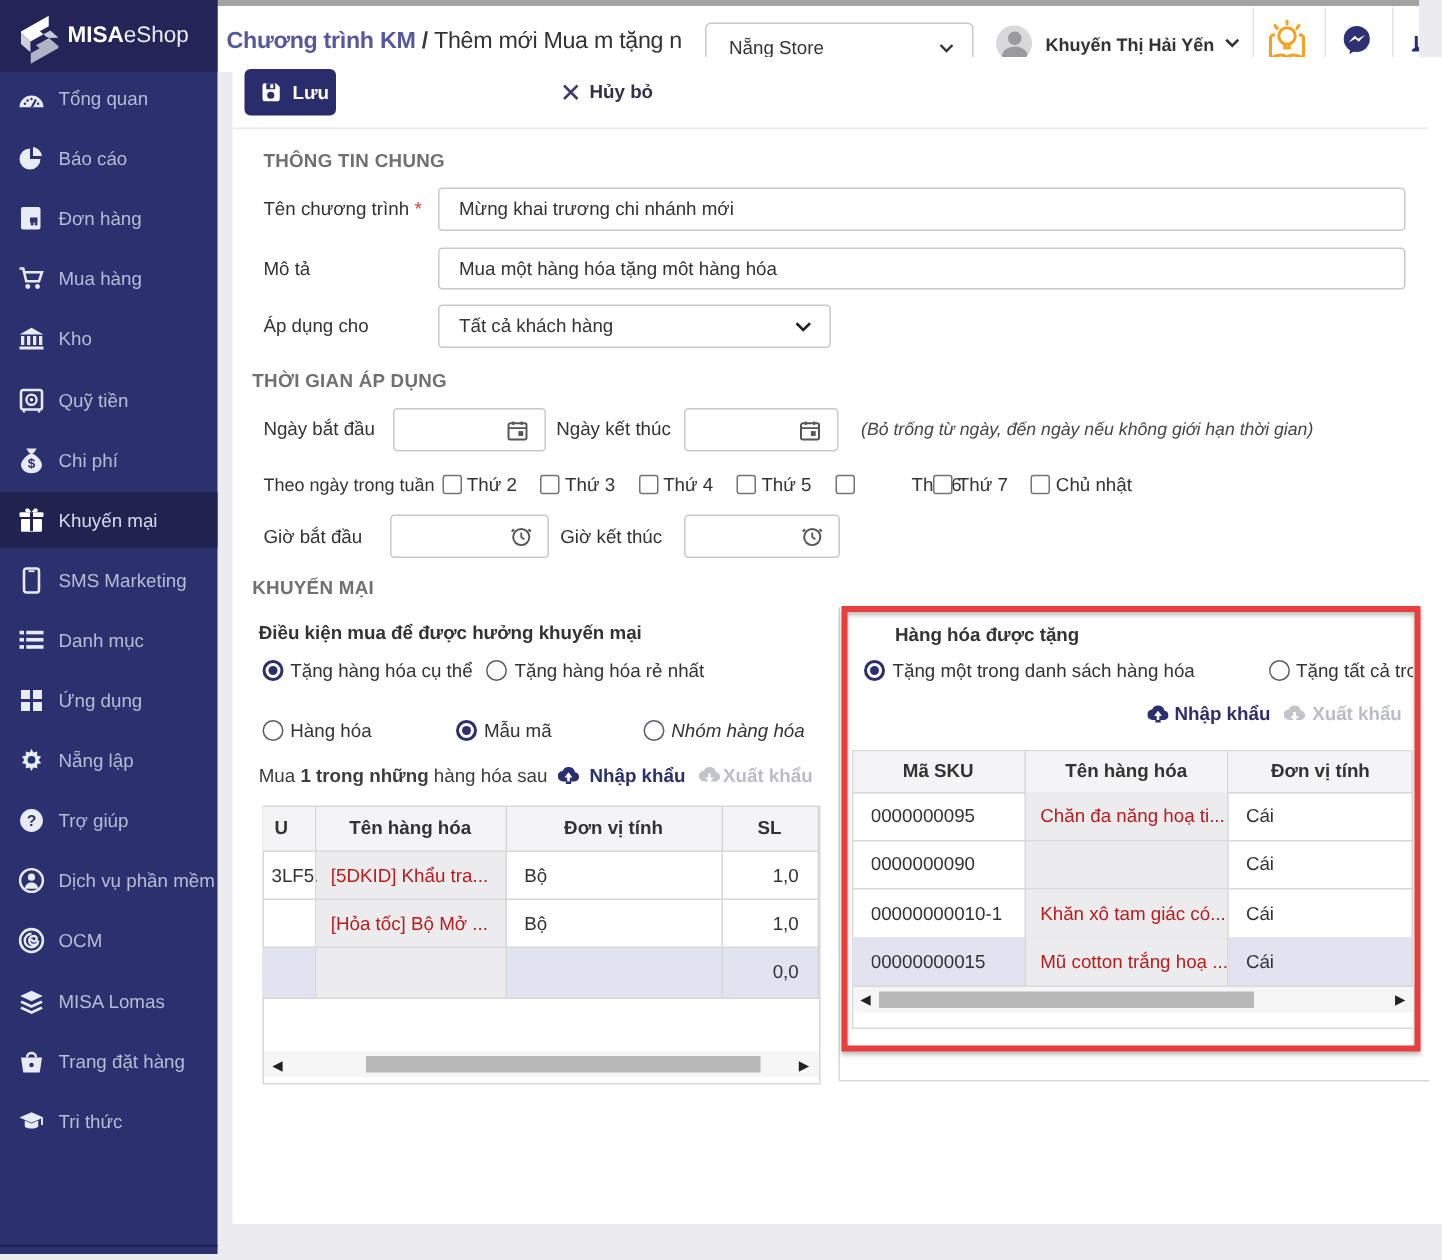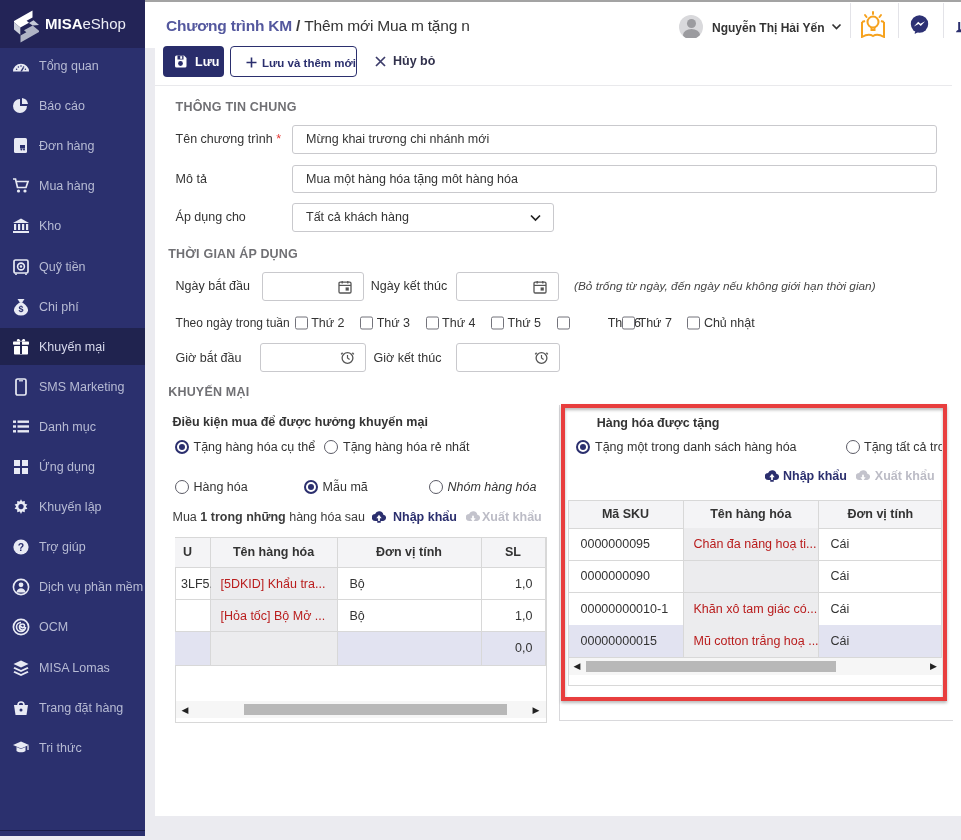--- a/index.html
+++ b/index.html
@@ -6,21 +6,21 @@
 html,body { width:961px; height:840px; overflow:hidden; background:#ebebf0;
   font-family:"Liberation Sans", sans-serif; font-size:12.5px; color:#333; }
 
 #sidebar { position:absolute; left:0; top:0; width:145px; height:836px; background:#2b306e; }
 #logoband { position:absolute; left:0; top:0; width:145px; height:48px; background:#232457; }
 .mitem { position:absolute; left:0; width:145px; height:40px; color:#b7bbd4; }
 .mitem .mic { position:absolute; left:12px; top:50%; transform:translateY(-50%); width:18px; height:18px; }
 .mitem .mtx { position:absolute; left:39px; top:50%; transform:translateY(-50%); white-space:nowrap; font-size:12.5px; }
 .mitem.active { background:#20234f; color:#d7d9ec; }
 
-#topbar { position:absolute; left:145px; top:0; width:816px; height:48px; background:#fff; border-top:2px solid #a3a3a3; }
+#topbar { position:absolute; left:130px; top:0; width:816px; height:48px; background:#fff; border-top:4px solid #a3a3a3; }
 .vdiv { position:absolute; top:1px; height:46px; width:1px; background:#e3e3e8; }
 
 #card { position:absolute; left:155px; top:38px; width:911px; height:778px; background:#fff; }
 .inp { position:absolute; border:1px solid #c9c9cd; border-radius:3px; background:#fff; }
 .inp .itx { position:absolute; left:13px; top:50%; transform:translateY(-50%); white-space:nowrap; }
 .lbl { position:absolute; transform:translateY(-50%); white-space:nowrap; }
 .sect { position:absolute; font-weight:bold; color:#707074; font-size:12.5px; letter-spacing:.2px; }
 .cbox { position:absolute; width:13px; height:13px; border:1.3px solid #73737b; border-radius:2px; background:#fff; transform:translateY(-50%); }
 .cblbl { position:absolute; transform:translateY(-50%); white-space:nowrap; }
 .radio { position:absolute; width:14px; height:14px; border-radius:50%; transform:translateY(-50%); }
@@ -38,25 +38,31 @@
 .sarrow { position:absolute; top:50%; transform:translateY(-50%); font-size:9px; color:#222; }
 </style>
 </head>
 <body>
 <div id="topbar">
   <div style="position:absolute;left:21px;top:15px;font-size:15.5px;letter-spacing:-0.2px;white-space:nowrap;">
     <span style="color:#54589e;font-weight:bold;">Chương trình KM</span>
     <span style="font-weight:bold;color:#3a3a3a;"> / </span>
     <span style="color:#333;">Thêm mới Mua m tặng n</span>
   </div>
+  <div style="position:absolute;left:340px;top:11px;width:179px;height:33px;border:1px solid #c9c9cd;border-radius:4px;">
+    <span style="position:absolute;left:15px;top:50%;transform:translateY(-50%);">Nẵng Store</span>
+    <svg style="position:absolute;right:12px;top:13px;" width="10" height="7" viewBox="0 0 10 7">
+        <path d="M1 1 L5 5 L9 1" stroke="#333" stroke-width="1.6" fill="none"></path>
+      </svg>
+  </div>
   <div style="position:absolute;left:534px;top:13px;width:24px;height:24px;border-radius:50%;background:#d9d9dc;overflow:hidden;">
     <div style="position:absolute;left:7.5px;top:4px;width:9px;height:9px;border-radius:50%;background:#9b9b9f;"></div>
     <div style="position:absolute;left:3.5px;top:14px;width:17px;height:12px;border-radius:50%;background:#9b9b9f;"></div>
   </div>
-  <div style="position:absolute;left:567px;top:19px;font-weight:bold;font-size:12px;white-space:nowrap;">Nguyễn Thị Hải Yến</div>
+  <div style="position:absolute;left:567px;top:19px;font-weight:bold;font-size:12px;white-space:nowrap;">Khuyến Thị Hải Yến</div>
   <svg style="position:absolute;left:686px;top:21px;" width="11" height="8" viewBox="0 0 11 8">
       <path d="M1.5 1.5 L5.5 5.5 L9.5 1.5" stroke="#333" stroke-width="1.7" fill="none"></path>
     </svg>
   <div class="vdiv" style="left:705px;"></div>
   <div class="vdiv" style="left:753px;"></div>
   <div class="vdiv" style="left:798px;"></div>
 
   <svg style="position:absolute;left:713px;top:8px;" width="30" height="32" viewBox="0 0 30 32">
     <g stroke="#f6a21e" fill="none" stroke-width="2">
       <path d="M4 12 L4 27 C9 24 12 24 15 26 C18 24 21 24 26 27 L26 12"></path>
@@ -190,21 +196,21 @@
           <rect x="2" y="10" width="6" height="6" fill="#e8eaf4"></rect>
           <rect x="10" y="10" width="6" height="6" fill="#e8eaf4"></rect>
         </svg>
         <span class="mtx">Ứng dụng</span>
       </div>
 <div class="mitem" style="top:487.1px;">
         <svg class="mic" width="18" height="18" viewBox="0 0 18 18">
           <path d="M9 1.2 L10.2 3.6 L12.8 3 L12.8 5.8 L15.4 6.4 L13.8 8.6 L15.4 10.8 L12.8 11.4 L12.8 14.2 L10.2 13.6 L9 16 L7.8 13.6 L5.2 14.2 L5.2 11.4 L2.6 10.8 L4.2 8.6 L2.6 6.4 L5.2 5.8 L5.2 3 L7.8 3.6 Z" fill="#e8eaf4"></path>
           <circle cx="9" cy="8.6" r="2.6" fill="#2b306e"></circle>
         </svg>
-        <span class="mtx">Khuyến lập</span>
+        <span class="mtx">Nẵng lập</span>
       </div>
 <div class="mitem" style="top:527.2px;">
         <svg class="mic" width="18" height="18" viewBox="0 0 18 18">
           <circle cx="9" cy="9" r="7.6" fill="#e8eaf4"></circle>
           <text x="9" y="12.6" font-size="10.5" font-weight="bold" fill="#2b306e" text-anchor="middle" font-family="Liberation Sans">?</text>
         </svg>
         <span class="mtx">Trợ giúp</span>
       </div>
 <div class="mitem" style="top:567.3px;">
         <svg class="mic" width="18" height="18" viewBox="0 0 18 18">
@@ -252,26 +258,20 @@
 <div id="card">
 
   <div style="position:absolute;left:8px;top:8px;width:61px;height:31px;background:#292d6b;border-radius:4px;color:#fff;font-weight:bold;">
     <svg style="position:absolute;left:11px;top:9px;" width="13" height="13" viewBox="0 0 13 13">
         <path d="M1 2 a1.5 1.5 0 0 1 1.5-1.5 L10 0.5 L12.5 3 L12.5 11 a1.5 1.5 0 0 1 -1.5 1.5 L2.5 12.5 a1.5 1.5 0 0 1 -1.5-1.5 Z" fill="#fff"></path>
         <rect x="3.5" y="0.5" width="6" height="4" fill="#292d6b"></rect>
         <rect x="6.2" y="1.2" width="2" height="2.6" fill="#fff"></rect>
         <circle cx="6.5" cy="8.5" r="2.4" fill="#292d6b"></circle>
       </svg>
     <span style="position:absolute;left:32px;top:9px;font-size:12.5px;">Lưu</span>
-  </div>
-  <div style="position:absolute;left:75px;top:8px;width:127px;height:31px;background:#fff;border:1px solid #2b2f6e;border-radius:4px;color:#2b2f6e;font-weight:bold;">
-    <svg style="position:absolute;left:15px;top:10px;" width="11" height="11" viewBox="0 0 11 11">
-        <path d="M5.5 0.5 L5.5 10.5 M0.5 5.5 L10.5 5.5" stroke="#2b2f6e" stroke-width="1.6"></path>
-      </svg>
-    <span style="position:absolute;left:31px;top:9.5px;font-size:11.5px;white-space:nowrap;">Lưu và thêm mới</span>
   </div>
   <div style="position:absolute;left:219px;top:16px;width:120px;color:#31314c;font-weight:bold;">
     <svg style="position:absolute;left:1px;top:2px;" width="11" height="11" viewBox="0 0 11 11">
         <path d="M1 1 L10 10 M10 1 L1 10" stroke="#3c3c6a" stroke-width="1.7"></path>
       </svg>
     <span style="position:absolute;left:19px;top:0;">Hủy bỏ</span>
   </div>
   <div style="position:absolute;left:0;top:47px;width:797px;height:1px;background:#e9e9ec;"></div>
   <div id="form">
   <div class="sect" style="left:20.6px;top:62px;">THÔNG TIN CHUNG</div>

